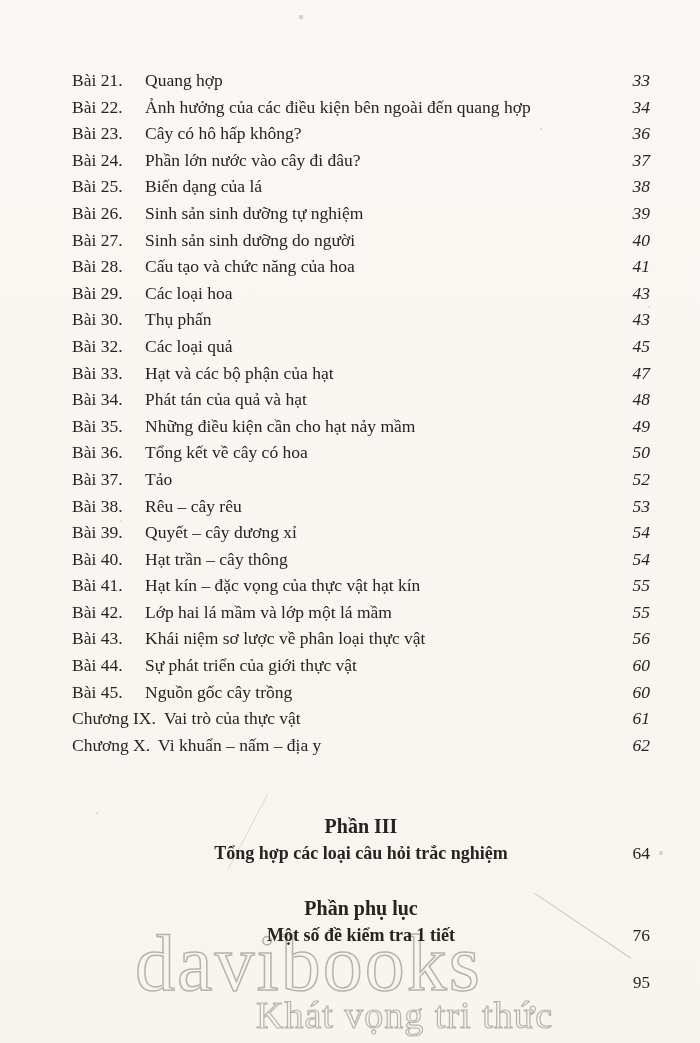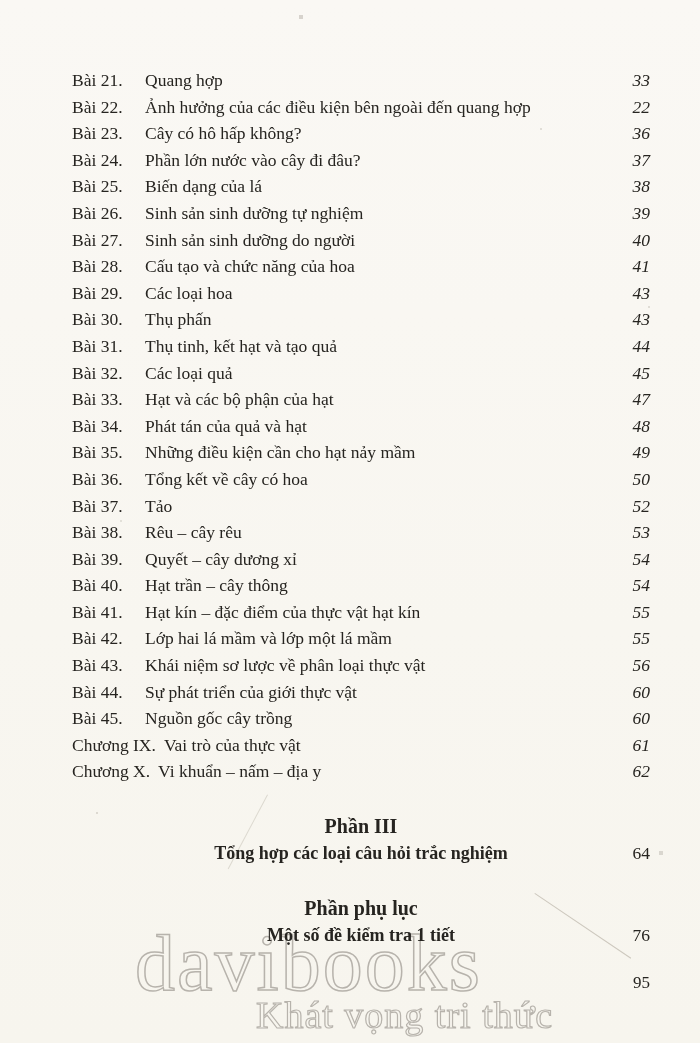--- a/index.html
+++ b/index.html
@@ -156,21 +156,21 @@
   <div class="toc" id="toc-rows">
     <div class="toc-row bai">
       <span class="row-label">Bài 21.</span>
       <span class="row-title">Quang hợp</span>
       <span class="row-page">33</span>
     </div>
 
     <div class="toc-row bai">
       <span class="row-label">Bài 22.</span>
       <span class="row-title">Ảnh hưởng của các điều kiện bên ngoài đến quang hợp</span>
-      <span class="row-page">22</span>
+      <span class="row-page">34</span>
     </div>
 
     <div class="toc-row bai">
       <span class="row-label">Bài 23.</span>
       <span class="row-title">Cây có hô hấp không?</span>
       <span class="row-page">36</span>
     </div>
 
     <div class="toc-row bai">
       <span class="row-label">Bài 24.</span>
@@ -207,25 +207,20 @@
       <span class="row-title">Các loại hoa</span>
       <span class="row-page">43</span>
     </div>
 
     <div class="toc-row bai">
       <span class="row-label">Bài 30.</span>
       <span class="row-title">Thụ phấn</span>
       <span class="row-page">43</span>
     </div>
 
-    <div class="toc-row bai">
-      <span class="row-label">Bài 31.</span>
-      <span class="row-title">Thụ tinh, kết hạt và tạo quả</span>
-      <span class="row-page">44</span>
-    </div>
 
     <div class="toc-row bai">
       <span class="row-label">Bài 32.</span>
       <span class="row-title">Các loại quả</span>
       <span class="row-page">45</span>
     </div>
 
     <div class="toc-row bai">
       <span class="row-label">Bài 33.</span>
       <span class="row-title">Hạt và các bộ phận của hạt</span>
@@ -269,21 +264,21 @@
     </div>
 
     <div class="toc-row bai">
       <span class="row-label">Bài 40.</span>
       <span class="row-title">Hạt trần – cây thông</span>
       <span class="row-page">54</span>
     </div>
 
     <div class="toc-row bai">
       <span class="row-label">Bài 41.</span>
-      <span class="row-title">Hạt kín – đặc điểm của thực vật hạt kín</span>
+      <span class="row-title">Hạt kín – đặc vọng của thực vật hạt kín</span>
       <span class="row-page">55</span>
     </div>
 
     <div class="toc-row bai">
       <span class="row-label">Bài 42.</span>
       <span class="row-title">Lớp hai lá mầm và lớp một lá mầm</span>
       <span class="row-page">55</span>
     </div>
 
     <div class="toc-row bai">

